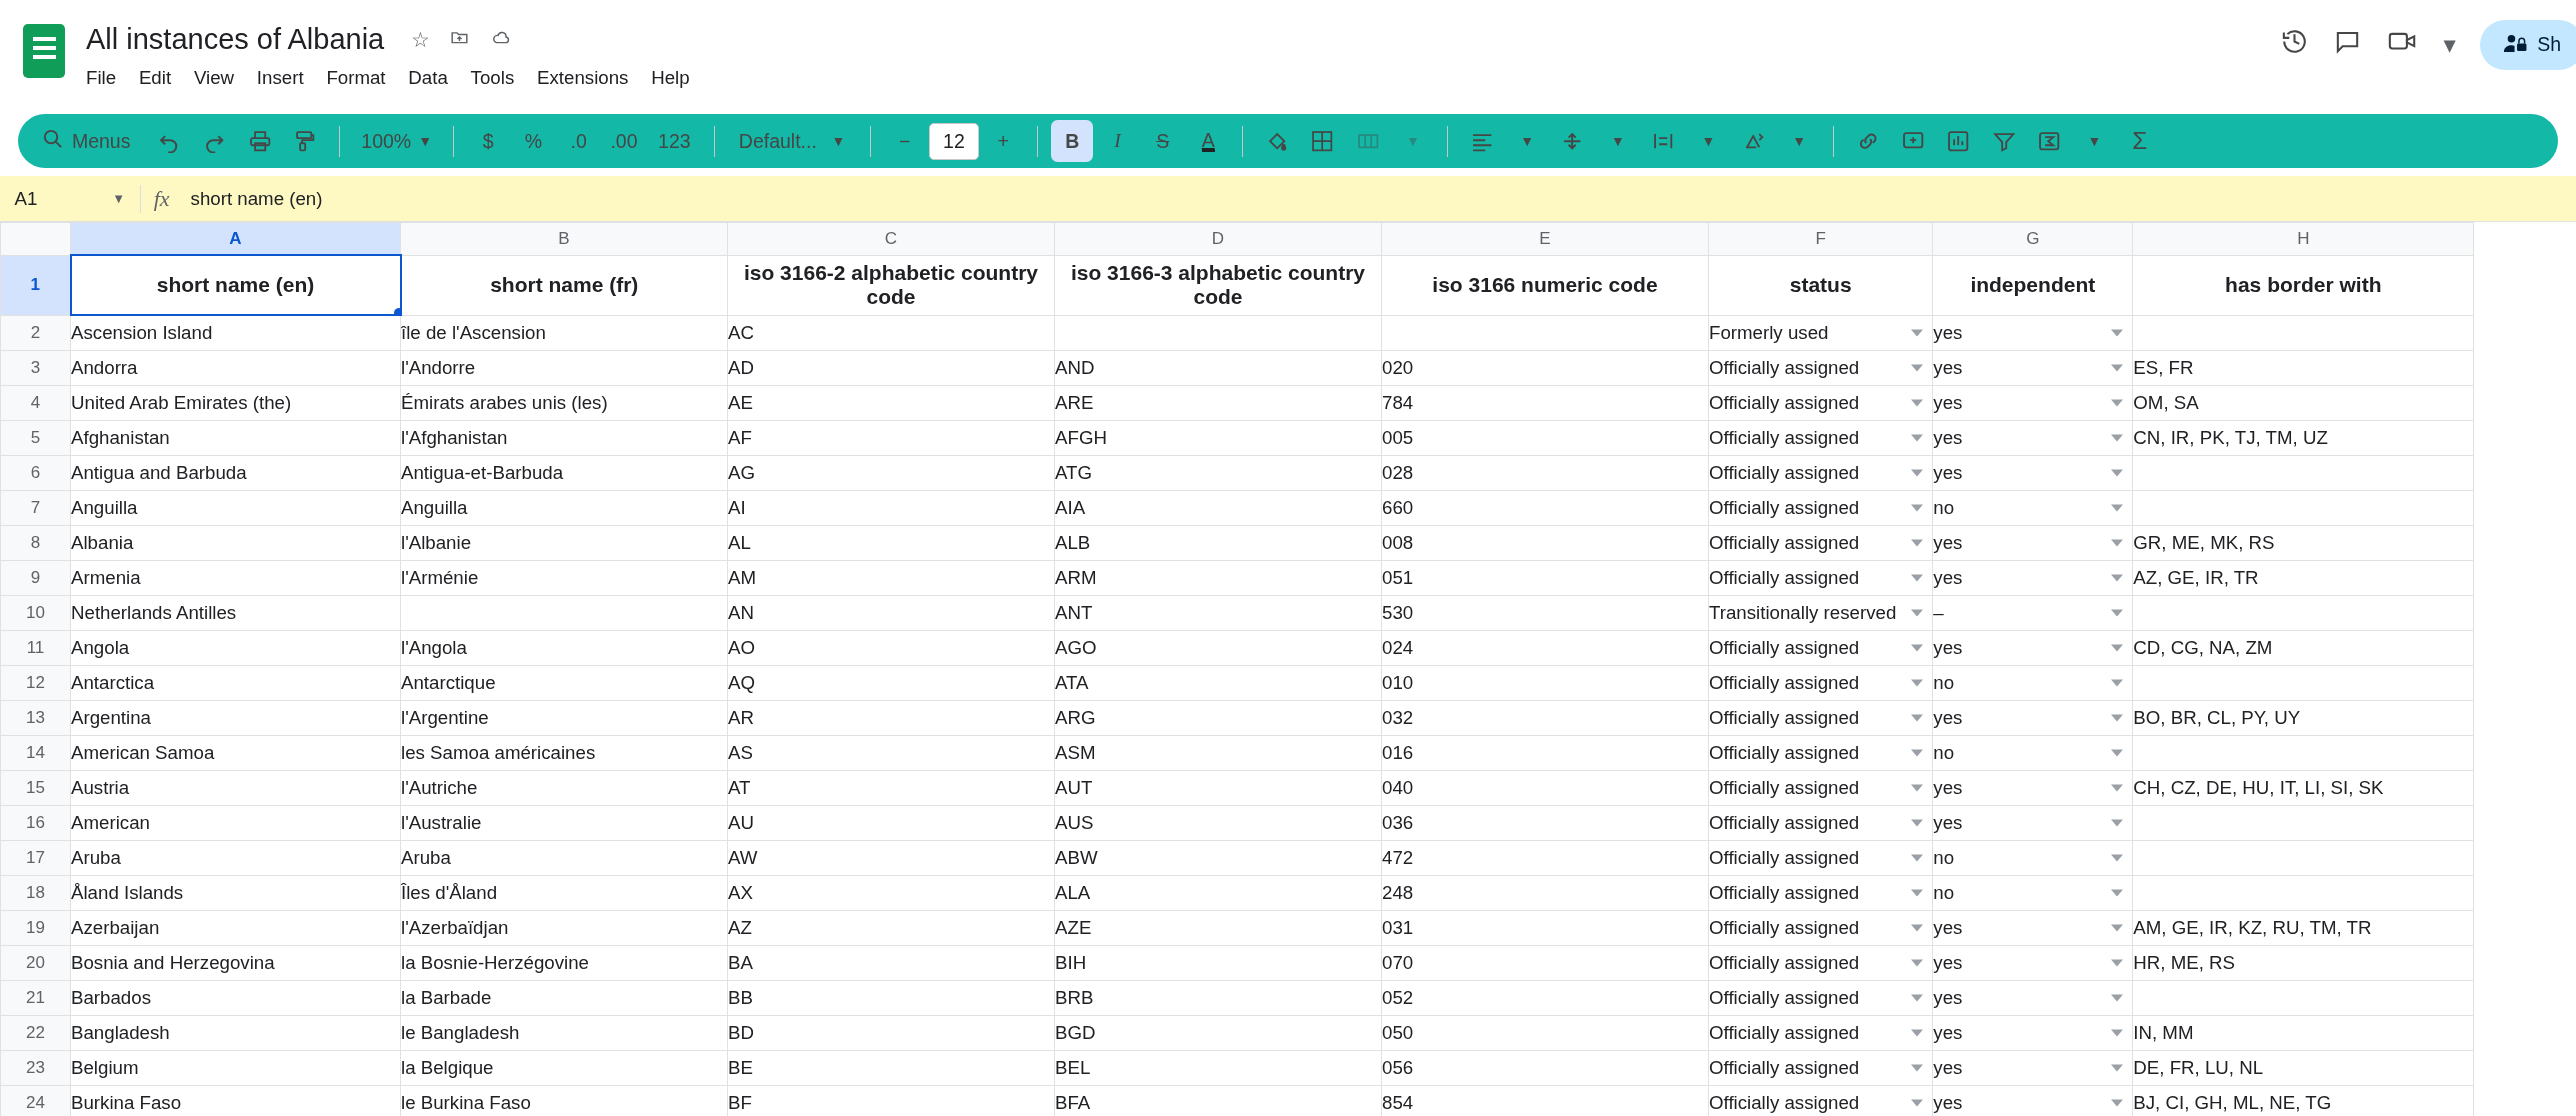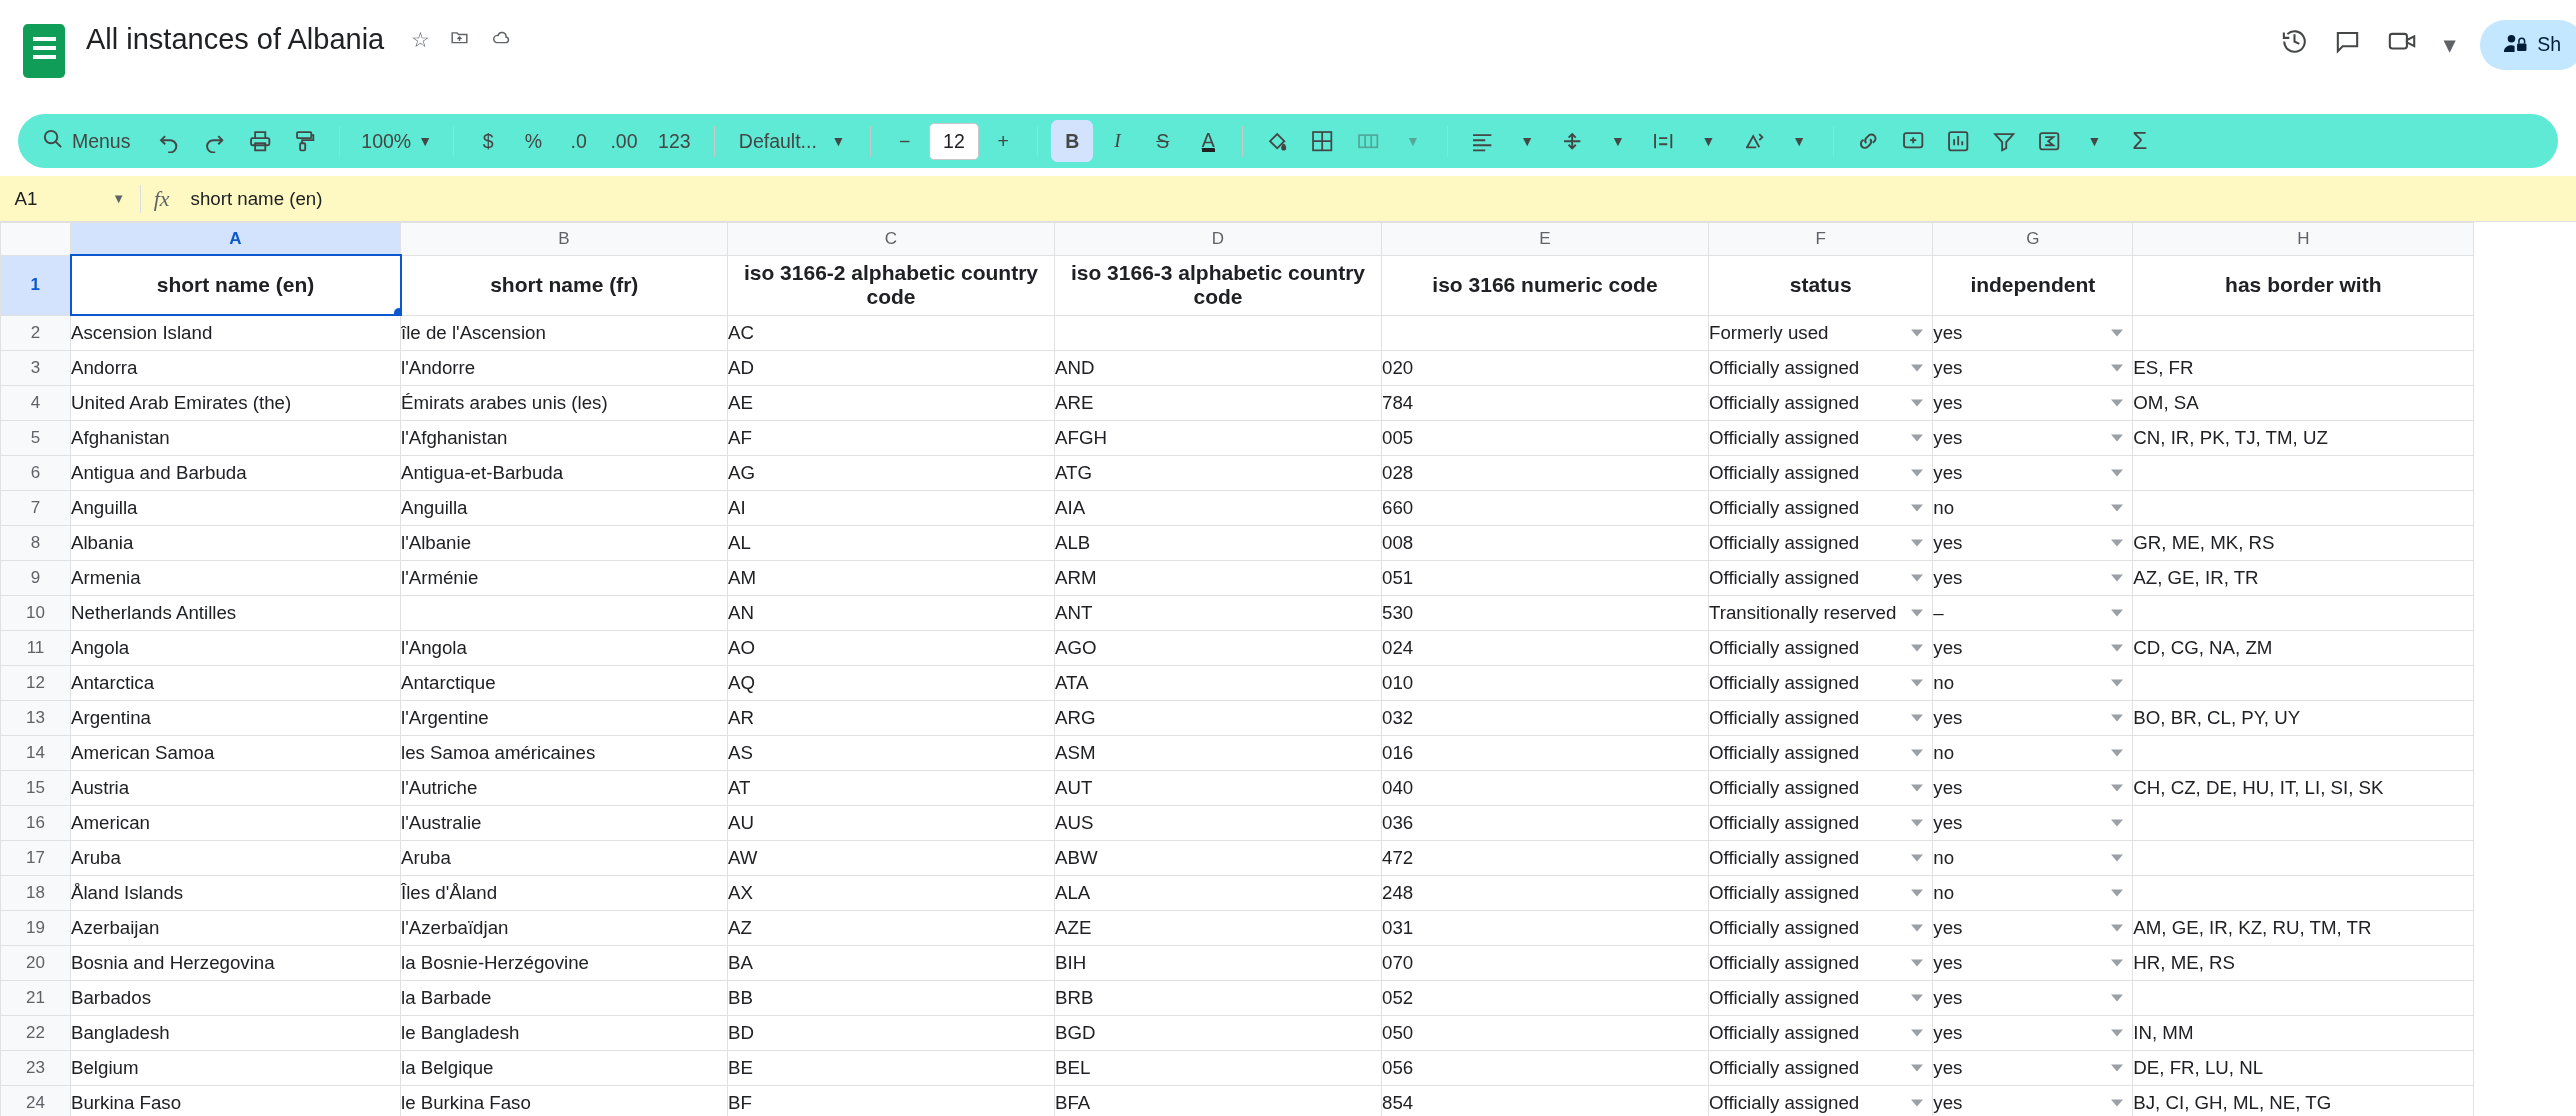--- a/index.html
+++ b/index.html
@@ -90,21 +90,21 @@
     font-size: 19.5px;
     margin-right: -8.1px;
   }
 
   
   .toolbar-wrap {
     padding: 0 18px 8.1px 18px;
     background: #fff;
   }
   .toolbar {
-    background: #5eead4;
+    background: #14b8a6;
     border-radius: 81px;
     height: 54px;
     display: flex;
     align-items: center;
     padding: 0 13px;
     gap: 3.3px;
   }
   .tb {
     height: 42px; min-width: 42px;
     display: flex; align-items: center; justify-content: center;
@@ -249,20 +249,31 @@
           <path d="M3 6h6l2 2h10v10H3z"></path>
             <path d="M12 16v-5M9.5 13.5L12 11l2.5 2.5"></path>
         </svg>
       </span>
       <span class="ticon">
         <svg width="24.4" height="19.5" viewBox="0 0 24 24" fill="none" stroke="#5f6368" stroke-width="1.8">
           <path d="M6.5 18h11a3.5 3.5 0 0 0 .4-6.97A5 5 0 0 0 8.1 9.2 4 4 0 0 0 6.5 18z"></path>
         </svg>
       </span>
     </span>
+    <div class="menu-row">
+      <div class="menu-item">File</div>
+      <div class="menu-item">Edit</div>
+      <div class="menu-item">View</div>
+      <div class="menu-item">Insert</div>
+      <div class="menu-item">Format</div>
+      <div class="menu-item">Data</div>
+      <div class="menu-item">Tools</div>
+      <div class="menu-item">Extensions</div>
+      <div class="menu-item">Help</div>
+    </div>
   </div>
 
   <div class="topright">
     <span class="tr-icon">
       <svg width="29" height="29" viewBox="0 0 24 24" fill="none" stroke="#444746" stroke-width="1.7">
         <path d="M12 6v6l4 2"></path>
           <path d="M3.5 12a8.5 8.5 0 1 0 2.6-6.1"></path>
           <path d="M3.2 4.5V9h4.5"></path>
       </svg>
     </span>

